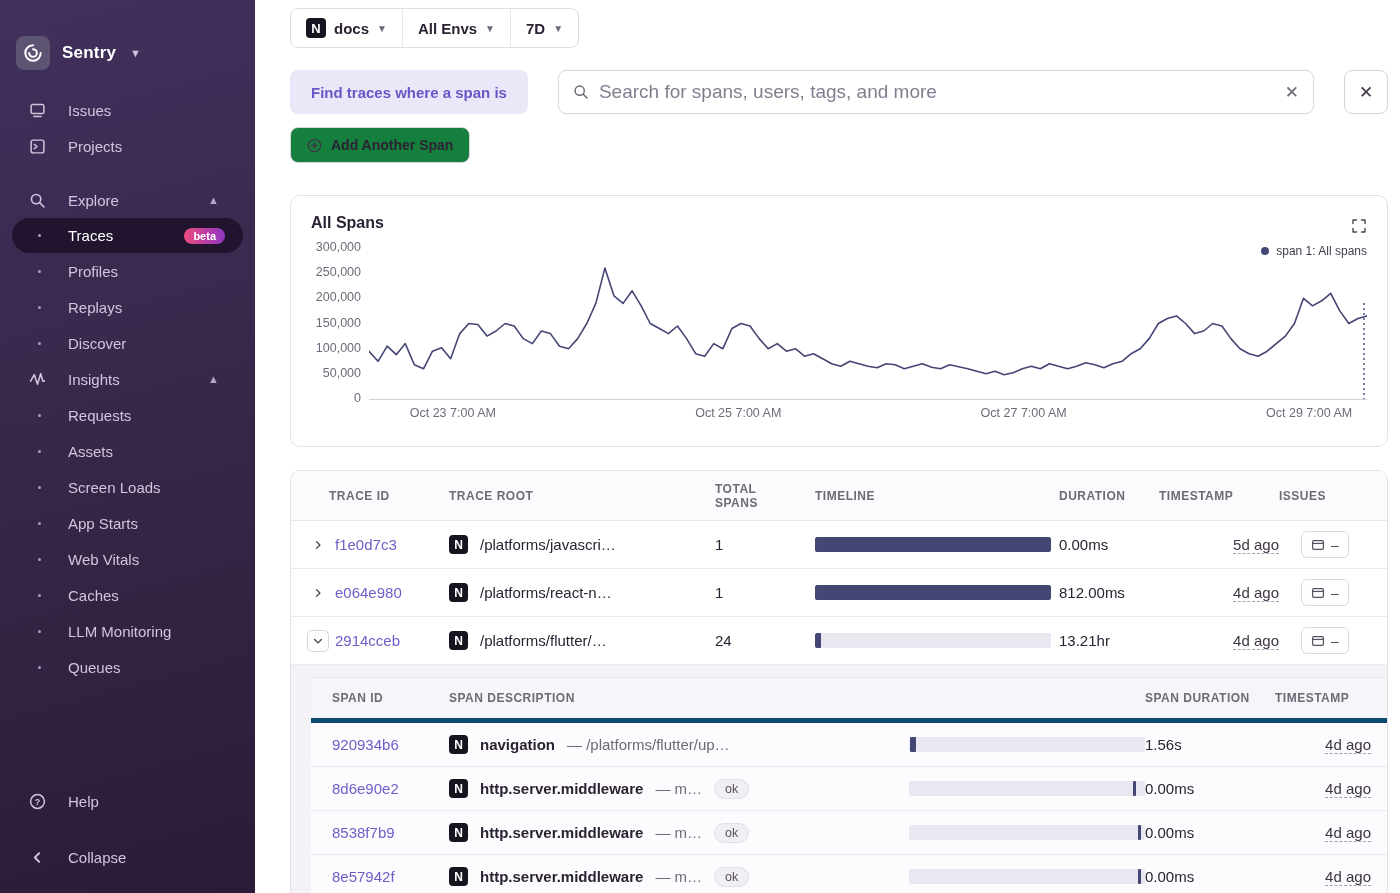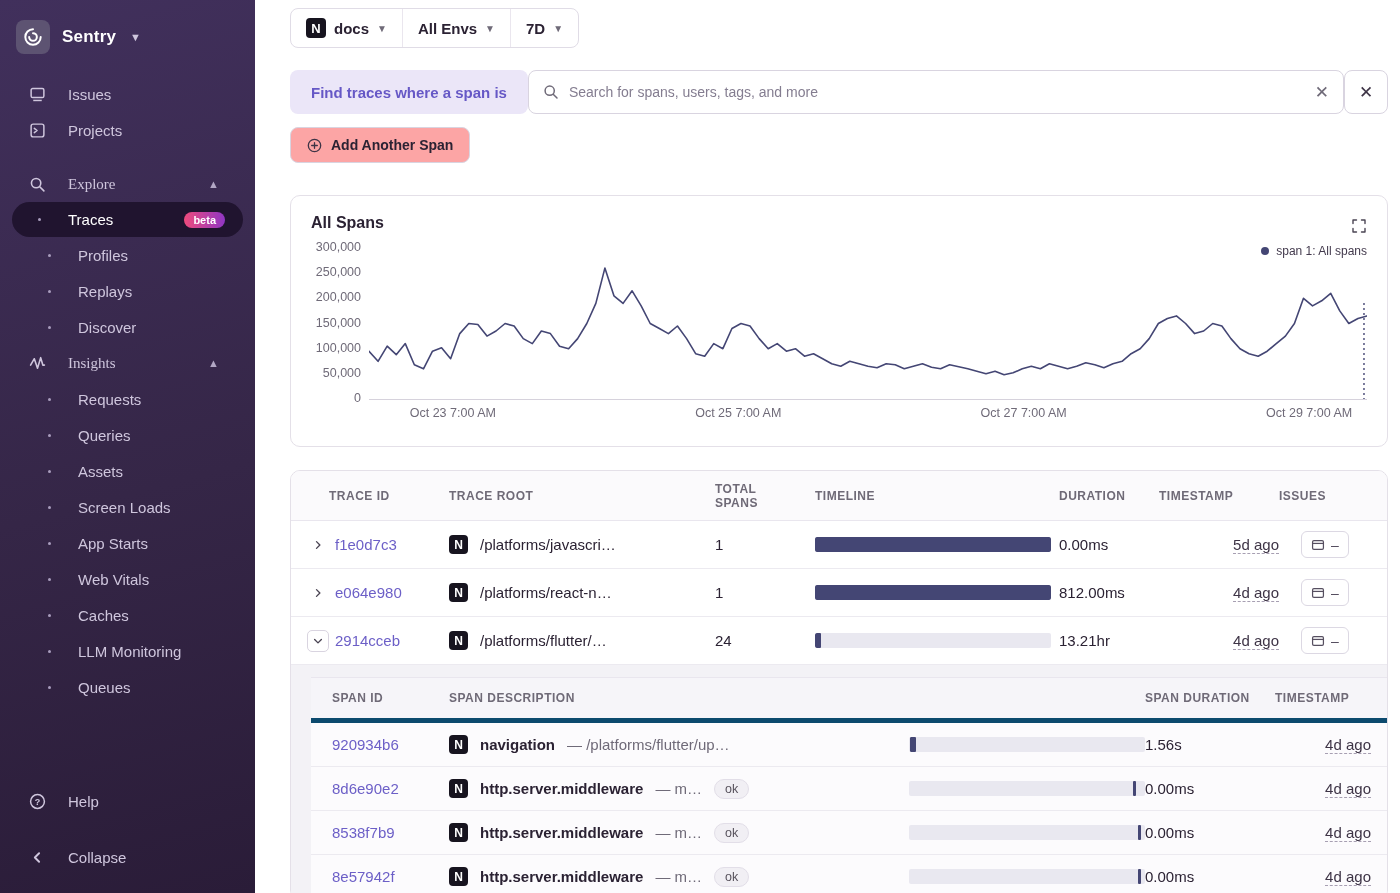--- a/index.html
+++ b/index.html
@@ -3,36 +3,36 @@
 <meta charset="utf-8">
 <style>
   * { margin:0; padding:0; box-sizing:border-box; }
   html,body { width:1400px; height:893px; overflow:hidden; background:#fff;
     font-family:"Liberation Sans","DejaVu Sans",sans-serif; color:#2b2233; }
   .app { display:flex; width:1400px; height:893px; }
 
   
   .sidebar { width:255px; height:100%; flex:0 0 255px; display:flex; flex-direction:column;
     background:linear-gradient(165deg,#41305c 0%,#352647 55%,#2a1c38 100%); padding-bottom:10px; }
-  .logo-row { display:flex; align-items:center; gap:12px; padding:20px 18px 22px 16px; }
+  .logo-row { display:flex; align-items:center; gap:12px; padding:36px 18px 22px 16px; }
   .logo-mark { width:34px; height:34px; border-radius:8px; background:#5d5372; display:flex;
     align-items:center; justify-content:center; }
   .logo-mark svg { width:22px; height:22px; }
   .logo-text { color:#fff; font-weight:700; font-size:17px; letter-spacing:.2px; }
   .logo-chev { color:#cfc6dd; font-size:11px; margin-left:2px; }
   .nav { display:flex; flex-direction:column; }
   .nav-item { display:flex; align-items:center; height:36px; padding-left:28px; color:#cfc6dd;
     font-size:15px; cursor:pointer; position:relative; }
   .nav-item .icon { width:18px; height:18px; margin-right:22px; display:flex; align-items:center;
     justify-content:center; color:#cfc6dd; flex:0 0 18px; }
   .nav-item .icon svg { width:17px; height:17px; }
-  .nav-item.section { margin-top:0;font-family:Liberation Serif, serif; }
+  .nav-item.section { margin-top:0; }
   .nav-item.first-section { margin-top:18px; }
   .nav-item.section .sec-chev { margin-left:auto; margin-right:36px; font-size:11px; color:#b2a7c4; }
-  .nav-item.sub { padding-left:32px;margin-left:10px; }
+  .nav-item.sub { padding-left:32px; }
   .nav-item.sub .bullet { width:14px; margin-right:22px; display:flex; justify-content:center; }
   .nav-item.sub .bullet::before { content:""; width:3px; height:3px; border-radius:50%; background:#a99dbd; }
   .nav-item.sub.selected { background:#20142f; border-radius:18px; margin:0 12px; padding-left:20px;
     color:#fff; font-weight:500; height:35px; }
   .badge-beta { margin-left:auto; margin-right:18px; background:linear-gradient(90deg,#ee4b7d,#9036c4);
     color:#fff; font-size:11px; font-weight:700; padding:2px 9px; border-radius:10px; }
   .sidebar-footer { margin-top:auto; }
   .collapse-item { margin-top:20px; margin-bottom:8px; }
 
   
@@ -41,36 +41,36 @@
   .topbar { height:40px; display:flex; }
   .page-filter-group { display:inline-flex; align-items:stretch; border:1px solid #e0dce6;
     border-radius:8px; height:40px; background:#fff; }
   .pf-seg { display:flex; align-items:center; gap:8px; padding:0 15px; font-weight:700; font-size:15px;
     color:#2b2233; cursor:pointer; }
   .pf-seg + .pf-seg { border-left:1px solid #eae6ee; }
   .chev-down { font-size:10px; color:#6f6a78; }
   .nbox { width:20px; height:20px; border-radius:4px; background:#17141f; color:#fff; font-weight:700;
     font-size:13px; display:inline-flex; align-items:center; justify-content:center; flex:0 0 20px; }
 
-  .search-row { margin-top:22px; display:flex; gap:0; height:44px; }
+  .search-row { margin-top:22px; display:flex; gap:30px; height:44px; }
   .span-chip { background:#ebe6f8; color:#6658c6; font-weight:700; font-size:15px; border:none;
     border-radius:8px; padding:0 21px; display:flex; align-items:center; cursor:pointer; white-space:nowrap; }
   .search-box { flex:1; display:flex; align-items:center; border:1px solid #d9d4e0; border-radius:8px;
     padding:0 14px; gap:10px; background:#fff; }
   .search-box svg { width:16px; height:16px; color:#6f6a78; flex:0 0 16px; }
-  .search-box input { flex:1; border:none; outline:none; font-size:14px; color:#4c1d95;
+  .search-box input { flex:1; border:none; outline:none; font-size:19px; color:#4c1d95;
     font-family:inherit; background:transparent; }
   .search-box input::placeholder { color:#847d90; }
   .x-in-search { color:#6f6a78; font-size:17px; cursor:pointer; line-height:1; }
   .x-button { width:44px; flex:0 0 44px; border:1px solid #d9d4e0; border-radius:8px; background:#fff;
     font-size:17px; color:#3e3446; display:flex; align-items:center; justify-content:center; cursor:pointer; }
 
   .add-row { margin-top:13px; }
   .add-span-btn { display:inline-flex; align-items:center; gap:9px; height:36px; border:1px solid #d9d4e0;
-    border-radius:8px; background:#fca5a5; padding:16px 16px; font-weight:700; font-size:14px; color:#2b2233;
+    border-radius:8px; background:#15803d; padding:16px 16px; font-weight:700; font-size:14px; color:#2b2233;
     cursor:pointer; font-family:inherit; }
   .add-span-btn svg { width:15px; height:15px; color:#3e3446; }
 
   
   .chart-panel { margin-top:32px; border:1px solid #e4e0e8; border-radius:10px; position:relative;
     padding:18px 0 14px 0; background:#fff; }
   .chart-title { font-size:16px; font-weight:700; color:#2b2233; padding-left:20px; }
   .expand-btn { position:absolute; top:22px; right:20px; width:16px; height:16px; color:#4a4453; cursor:pointer; }
   .legend { position:absolute; top:48px; right:20px; display:flex; align-items:center; gap:7px;
     font-size:12px; color:#433a4d; }
@@ -200,24 +200,20 @@
           </span>
           <span>Insights</span>
           <span class="sec-chev">▲</span>
         </div>
         <div class="nav-item sub">
           <span class="bullet"></span>
           <span>Requests</span>
         </div>
         <div class="nav-item sub">
           <span class="bullet"></span>
-          <span>Queries</span>
-        </div>
-        <div class="nav-item sub">
-          <span class="bullet"></span>
           <span>Assets</span>
         </div>
         <div class="nav-item sub">
           <span class="bullet"></span>
           <span>Screen Loads</span>
         </div>
         <div class="nav-item sub">
           <span class="bullet"></span>
           <span>App Starts</span>
         </div>

